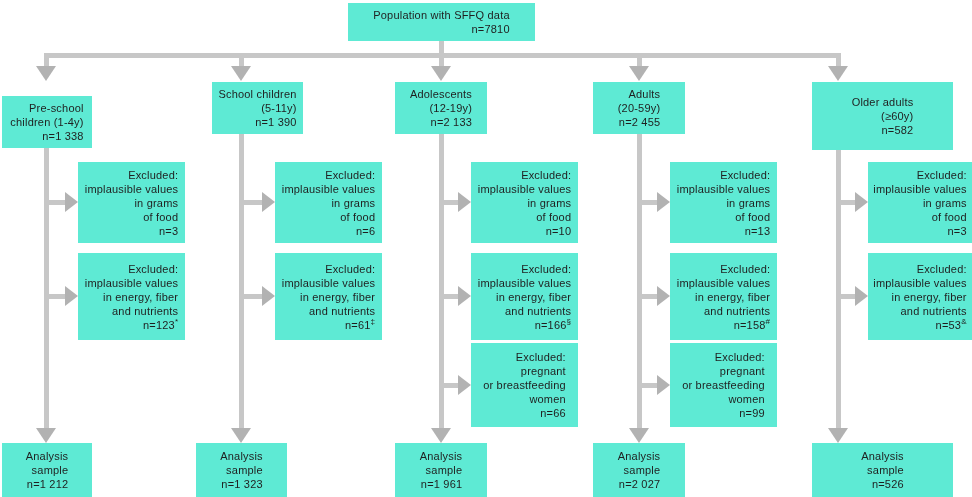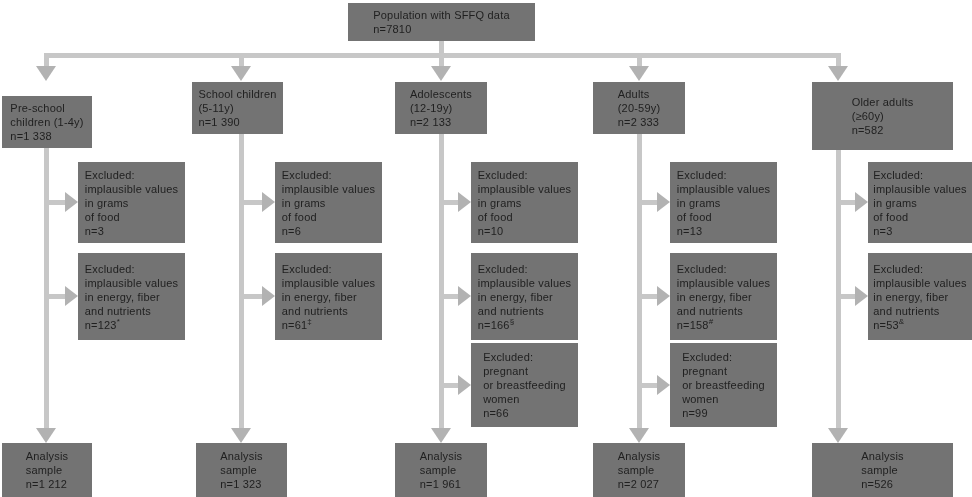--- a/index.html
+++ b/index.html
@@ -5,25 +5,25 @@
   html,body { margin:0; padding:0; background:#ffffff; }
   .canvas {
     position:relative;
     width:972px; height:497px;
     background:#ffffff;
     font-family:"Liberation Sans", sans-serif;
     overflow:hidden;
   }
   .box {
     position:absolute;
-    background:#737373;
+    background:#5eead4;
     display:flex;
     align-items:center;
     justify-content:center;
-    text-align:left;
+    text-align:right;
     font-size:11px;
     line-height:14px;
     color:#1f1f1f;
     letter-spacing:0.2px;
   }
   .txt { white-space:pre-line; }
   .txt sup { font-size:8px; line-height:0; }
   .line { position:absolute; background:#c7c7c7; }
   .arrow-down {
     position:absolute; width:0; height:0;
@@ -95,34 +95,34 @@
   <div class="box" style="left:348px;top:3px;width:187px;height:38px">
     <div class="txt"><span>Population with SFFQ data
 n=7810</span></div>
   </div>
 
   <div class="box" style="left:2px;top:96px;width:90px;height:52px">
     <div class="txt"><span>Pre-school
 children (1-4y)
 n=1 338</span></div>
   </div>
-  <div class="box" style="left:192px;top:82px;width:91px;height:52px">
+  <div class="box" style="left:212px;top:82px;width:91px;height:52px">
     <div class="txt"><span>School children
 (5-11y)
 n=1 390</span></div>
   </div>
   <div class="box" style="left:395px;top:82px;width:92px;height:52px">
     <div class="txt"><span>Adolescents
 (12-19y)
 n=2 133</span></div>
   </div>
   <div class="box" style="left:593px;top:82px;width:92px;height:52px">
     <div class="txt"><span>Adults
 (20-59y)
-n=2 333</span></div>
+n=2 455</span></div>
   </div>
   <div class="box" style="left:812px;top:82px;width:141px;height:68px">
     <div class="txt"><span>Older adults
 (≥60y)
 n=582</span></div>
   </div>
 
   <div class="box" style="left:78px;top:162px;width:107px;height:81px">
     <div class="txt"><span>Excluded:
 implausible values

